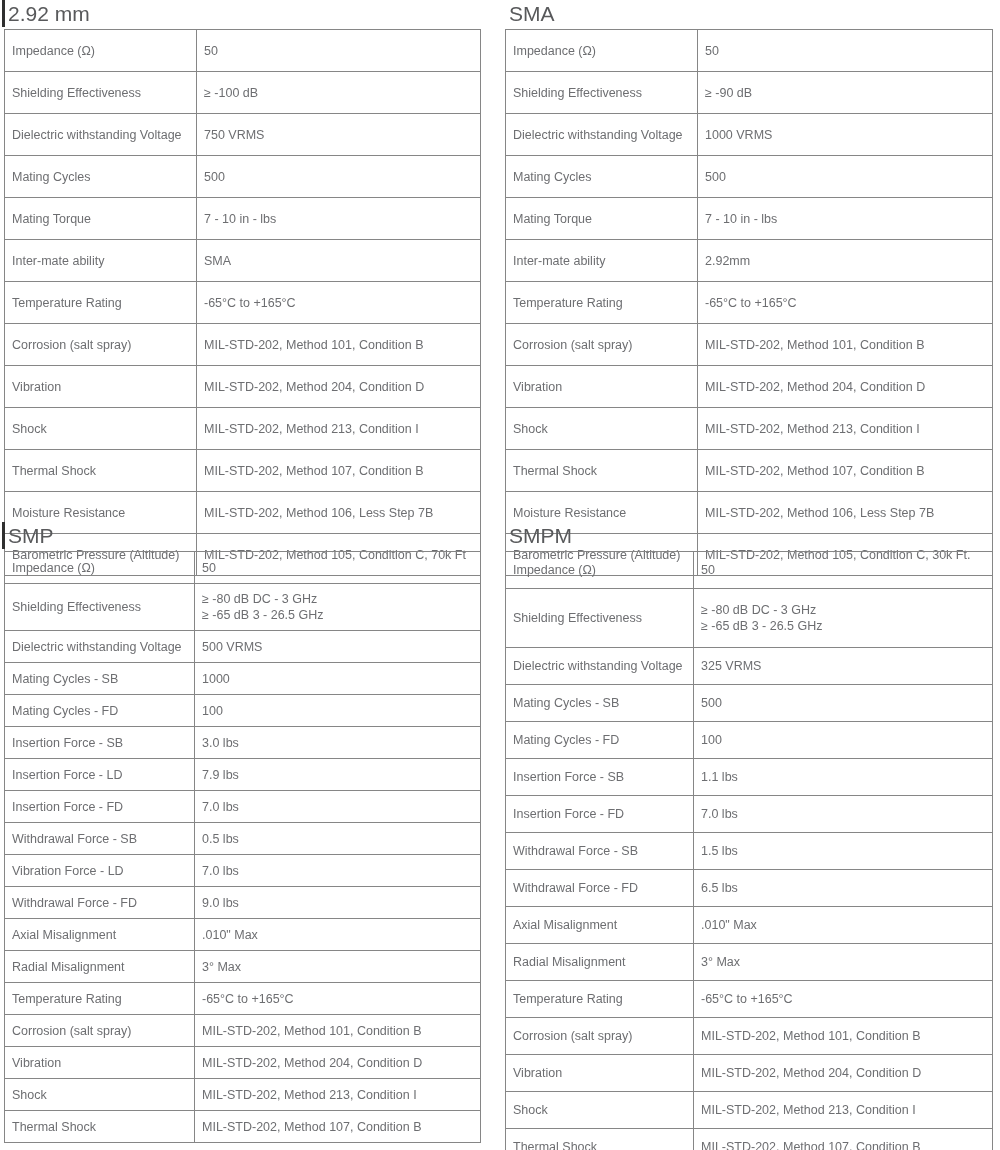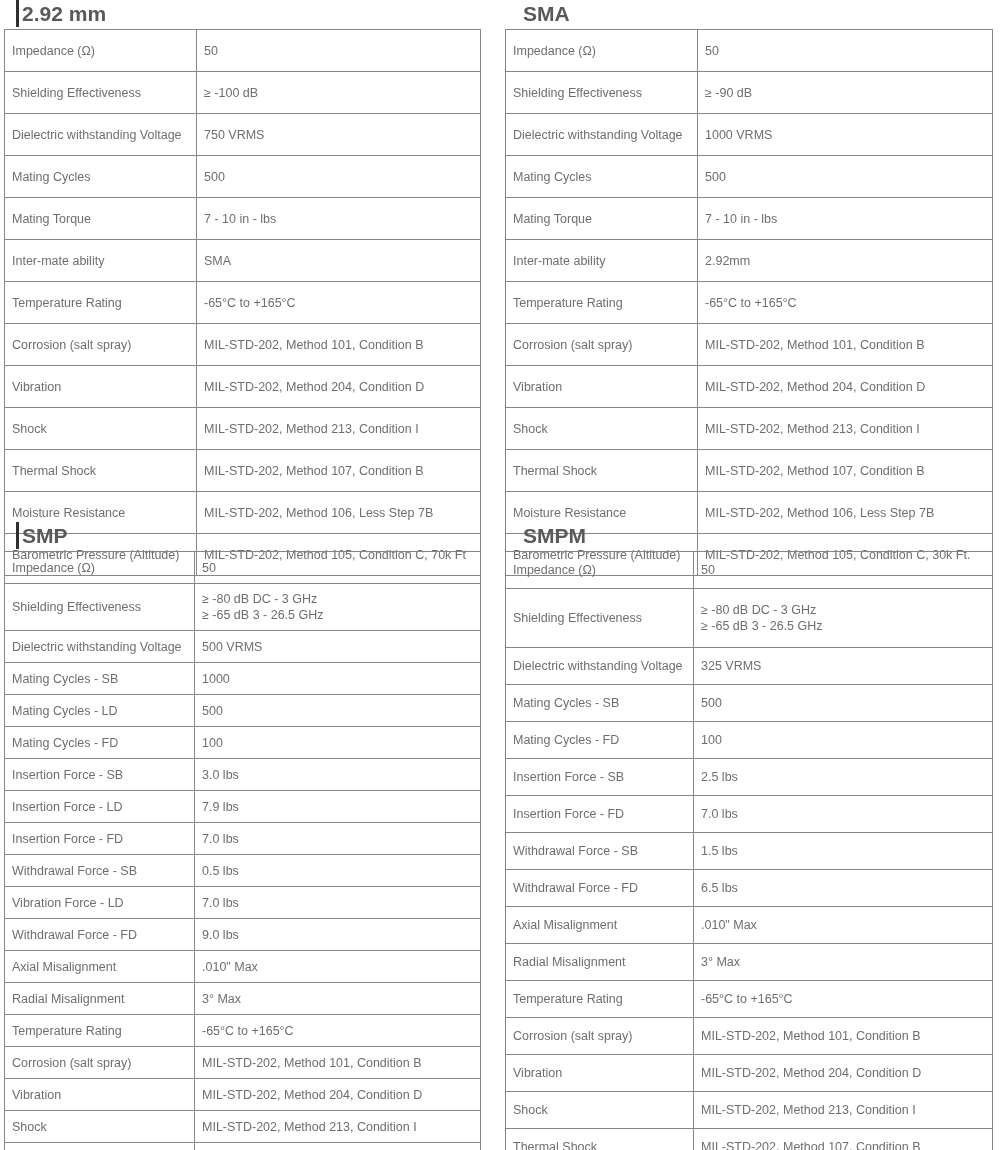--- a/index.html
+++ b/index.html
@@ -14,24 +14,24 @@
     font-family: "Liberation Sans", sans-serif;
     overflow: hidden;
   }
   .section { position: absolute; }
   #sec-292  { left: 4px;   top: 2px;   width: 477px; }
   #sec-sma  { left: 505px; top: 2px;   width: 488px; }
   #sec-smp  { left: 4px;   top: 524px; width: 477px; }
   #sec-smpm { left: 505px; top: 524px; width: 488px; }
 
   .section-title {
-    margin: 0 0 4px 18px;
+    margin: 0 0 4px 4px;
     font-size: 21px;
     line-height: 23px;
-    font-weight: bold;
+    font-weight: normal;
     color: #58595b;
     position: relative;
   }
   .title-bar-mark {
     position: absolute;
     left: -6px;
     top: -2px;
     width: 3px;
     height: 27px;
     background: #2f2f2f;
@@ -214,24 +214,20 @@
         </tr>
         <tr>
           <td>Dielectric withstanding Voltage</td>
           <td>500 VRMS</td>
         </tr>
         <tr>
           <td>Mating Cycles - SB</td>
           <td>1000</td>
         </tr>
         <tr>
-          <td>Mating Cycles - LD</td>
-          <td>500</td>
-        </tr>
-        <tr>
           <td>Mating Cycles - FD</td>
           <td>100</td>
         </tr>
         <tr>
           <td>Insertion Force - SB</td>
           <td>3.0 lbs</td>
         </tr>
         <tr>
           <td>Insertion Force - LD</td>
           <td>7.9 lbs</td>
@@ -307,21 +303,21 @@
         <tr>
           <td>Mating Cycles - SB</td>
           <td>500</td>
         </tr>
         <tr>
           <td>Mating Cycles - FD</td>
           <td>100</td>
         </tr>
         <tr>
           <td>Insertion Force - SB</td>
-          <td>2.5 lbs</td>
+          <td>1.1 lbs</td>
         </tr>
         <tr>
           <td>Insertion Force - FD</td>
           <td>7.0 lbs</td>
         </tr>
         <tr>
           <td>Withdrawal Force - SB</td>
           <td>1.5 lbs</td>
         </tr>
         <tr>

